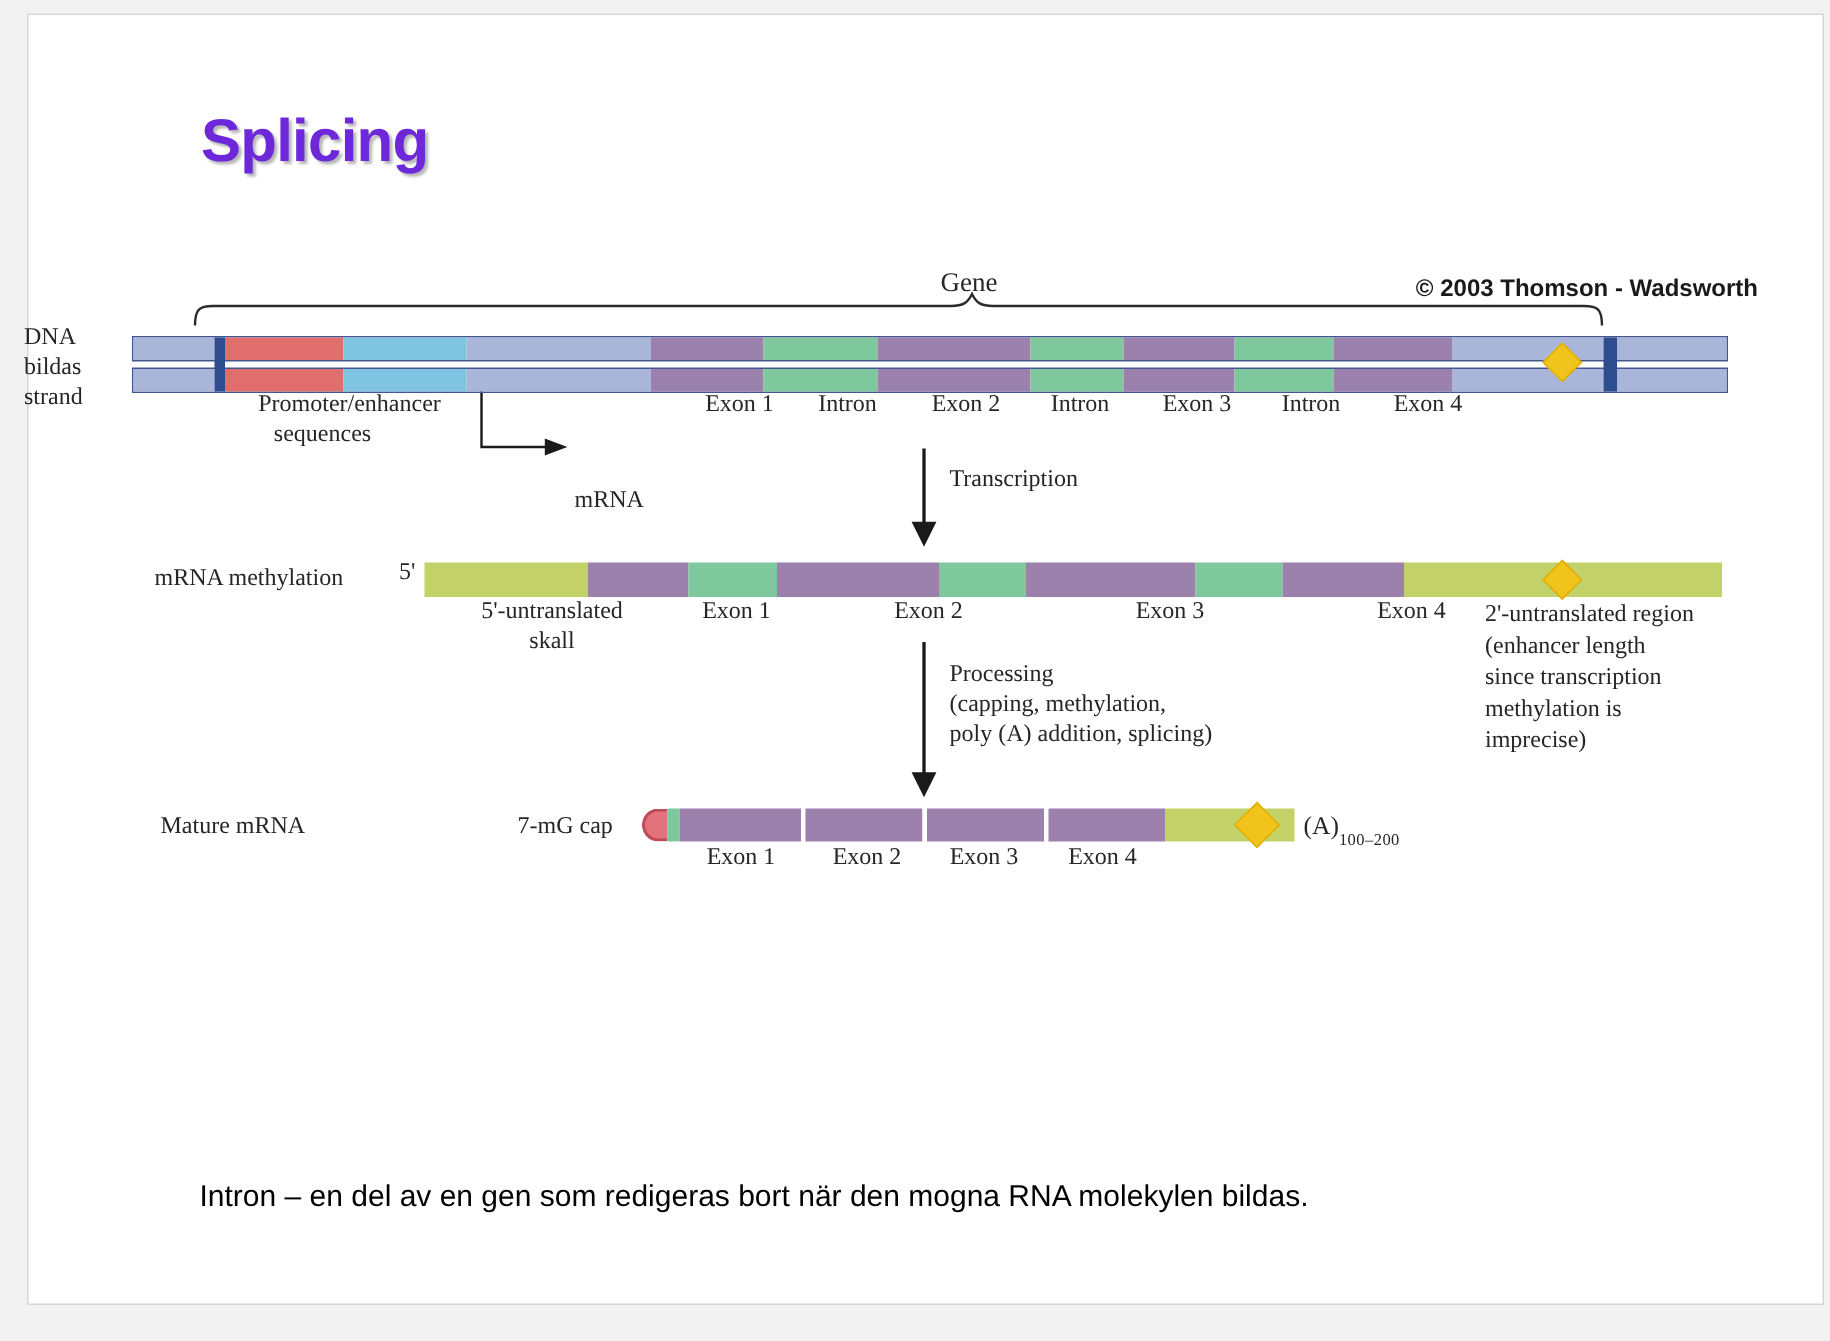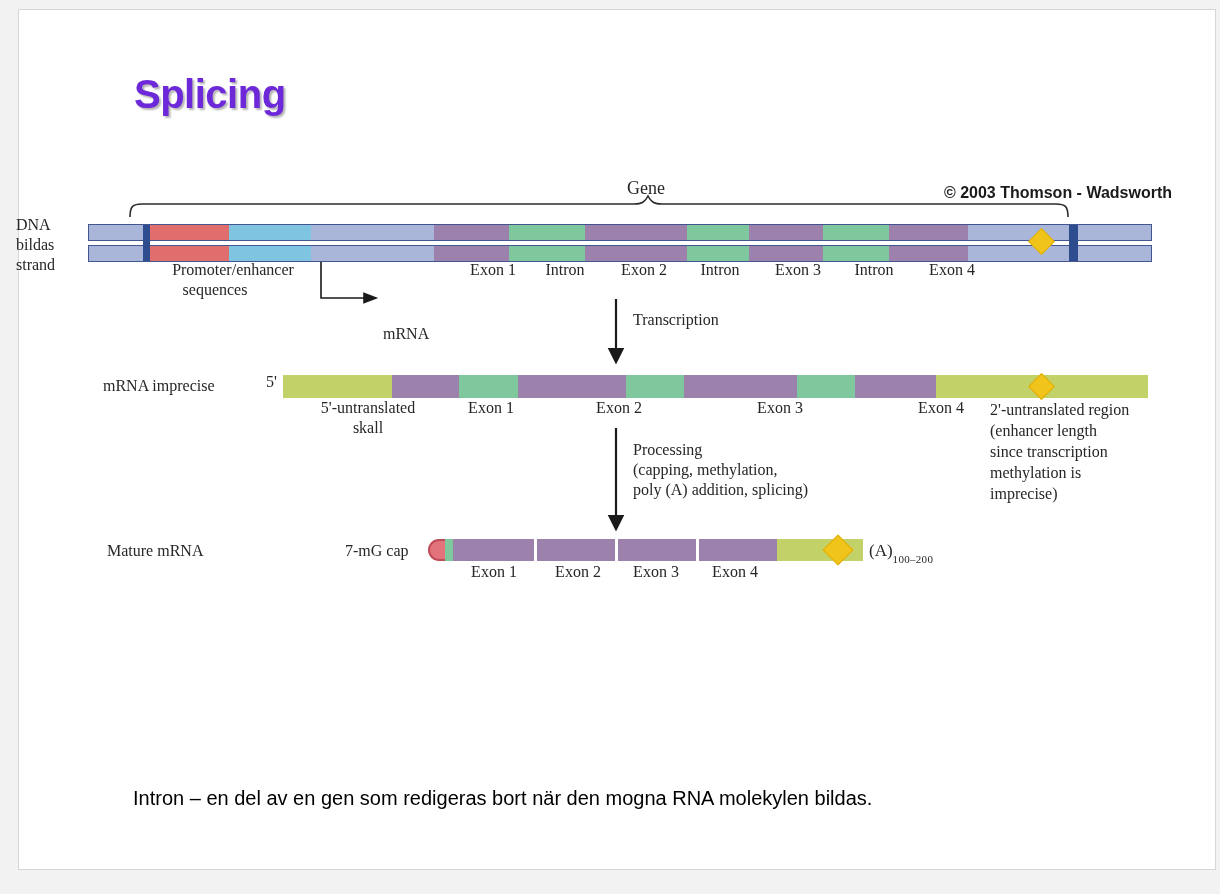--- a/index.html
+++ b/index.html
@@ -94,21 +94,21 @@
   <span class="lbl ctr" style="left:493px;top:261px;">Exon 1</span>
   <span class="lbl ctr" style="left:565px;top:261px;">Intron</span>
   <span class="lbl ctr" style="left:644px;top:261px;">Exon 2</span>
   <span class="lbl ctr" style="left:720px;top:261px;">Intron</span>
   <span class="lbl ctr" style="left:798px;top:261px;">Exon 3</span>
   <span class="lbl ctr" style="left:874px;top:261px;">Intron</span>
   <span class="lbl ctr" style="left:952px;top:261px;">Exon 4</span>
 
   <span class="lbl" style="left:633px;top:311px;">Transcription</span>
 
-  <span class="lbl" style="left:103px;top:377px;">mRNA imprecise</span>
+  <span class="lbl" style="left:103px;top:377px;">mRNA methylation</span>
   <span class="lbl" style="left:266px;top:373px;">5'</span>
   <div id="transcript-bar" class="bar">
       <div class="seg seg-lime" style="width: 109px; background: rgb(194, 209, 104);"></div>
       <div class="seg seg-purple" style="width: 67px; background: rgb(156, 129, 173);"></div>
       <div class="seg seg-green" style="width: 59px; background: rgb(127, 200, 157);"></div>
       <div class="seg seg-purple" style="width: 108px; background: rgb(156, 129, 173);"></div>
       <div class="seg seg-green" style="width: 58px; background: rgb(127, 200, 157);"></div>
       <div class="seg seg-purple" style="width: 113px; background: rgb(156, 129, 173);"></div>
       <div class="seg seg-green" style="width: 58px; background: rgb(127, 200, 157);"></div>
       <div class="seg seg-purple" style="width: 81px; background: rgb(156, 129, 173);"></div>

